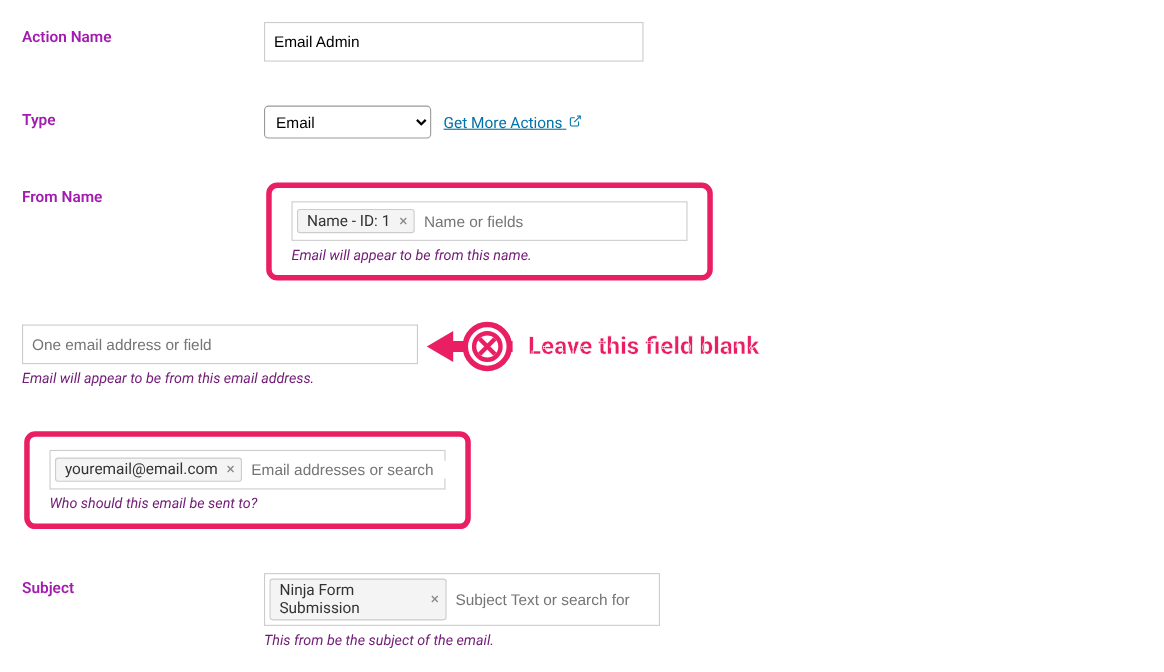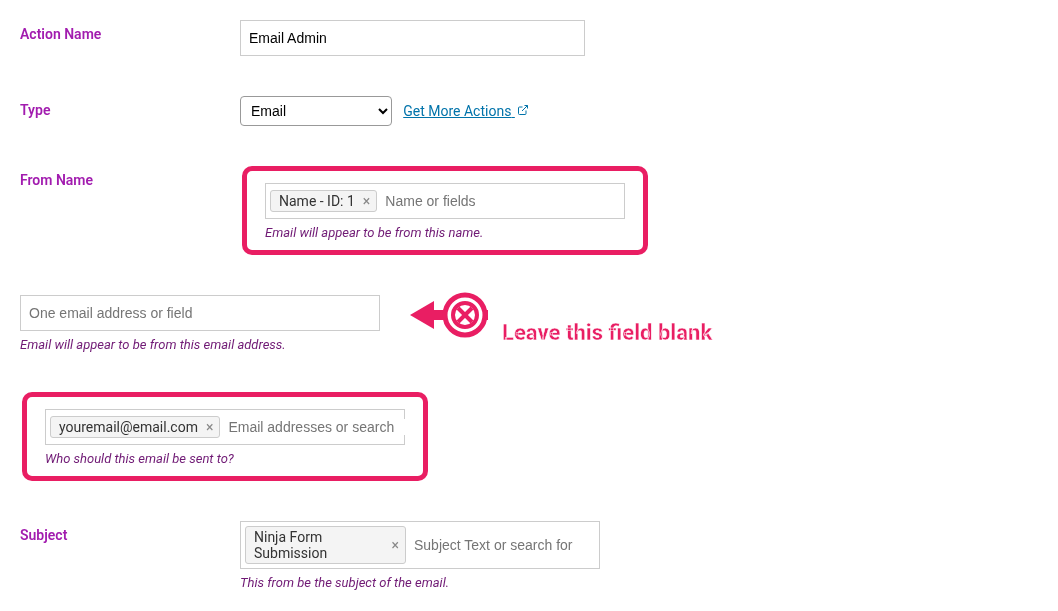--- a/index.html
+++ b/index.html
@@ -104,24 +104,24 @@
       outline: none;
     }
     .helper-text {
       font-style: italic;
       color: #701a75;
       font-size: 13px;
       margin-top: 6px;
     }
     .annotation-wrap {
       position: absolute;
-      left: 390px;
+      left: 368px;
       top: -10px;
       display: flex;
-      align-items: flex-end;
+      align-items: center;
     }
     .arrow-svg {
       width: 80px;
       height: 60px;
     }
     .anno-text {
       font-weight: 800;
       font-size: 22px;
       color: #e91e63;
       -webkit-text-stroke: 0.5px #fff;

